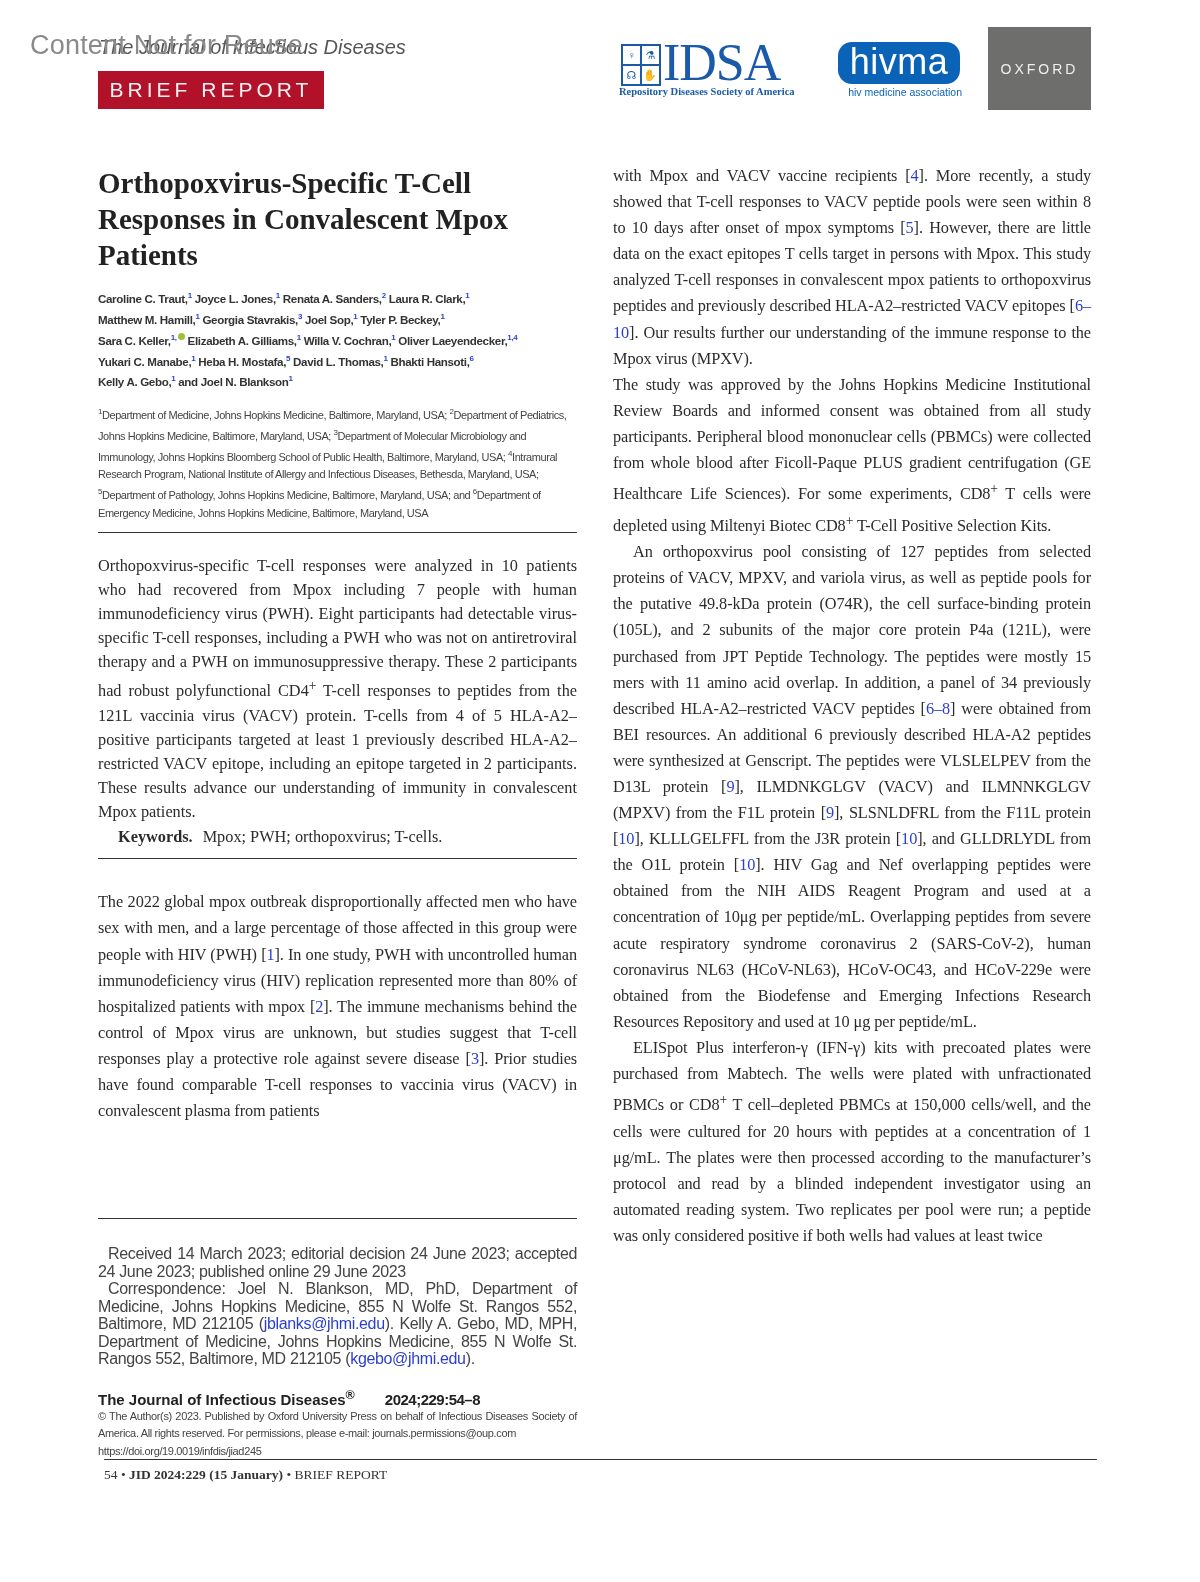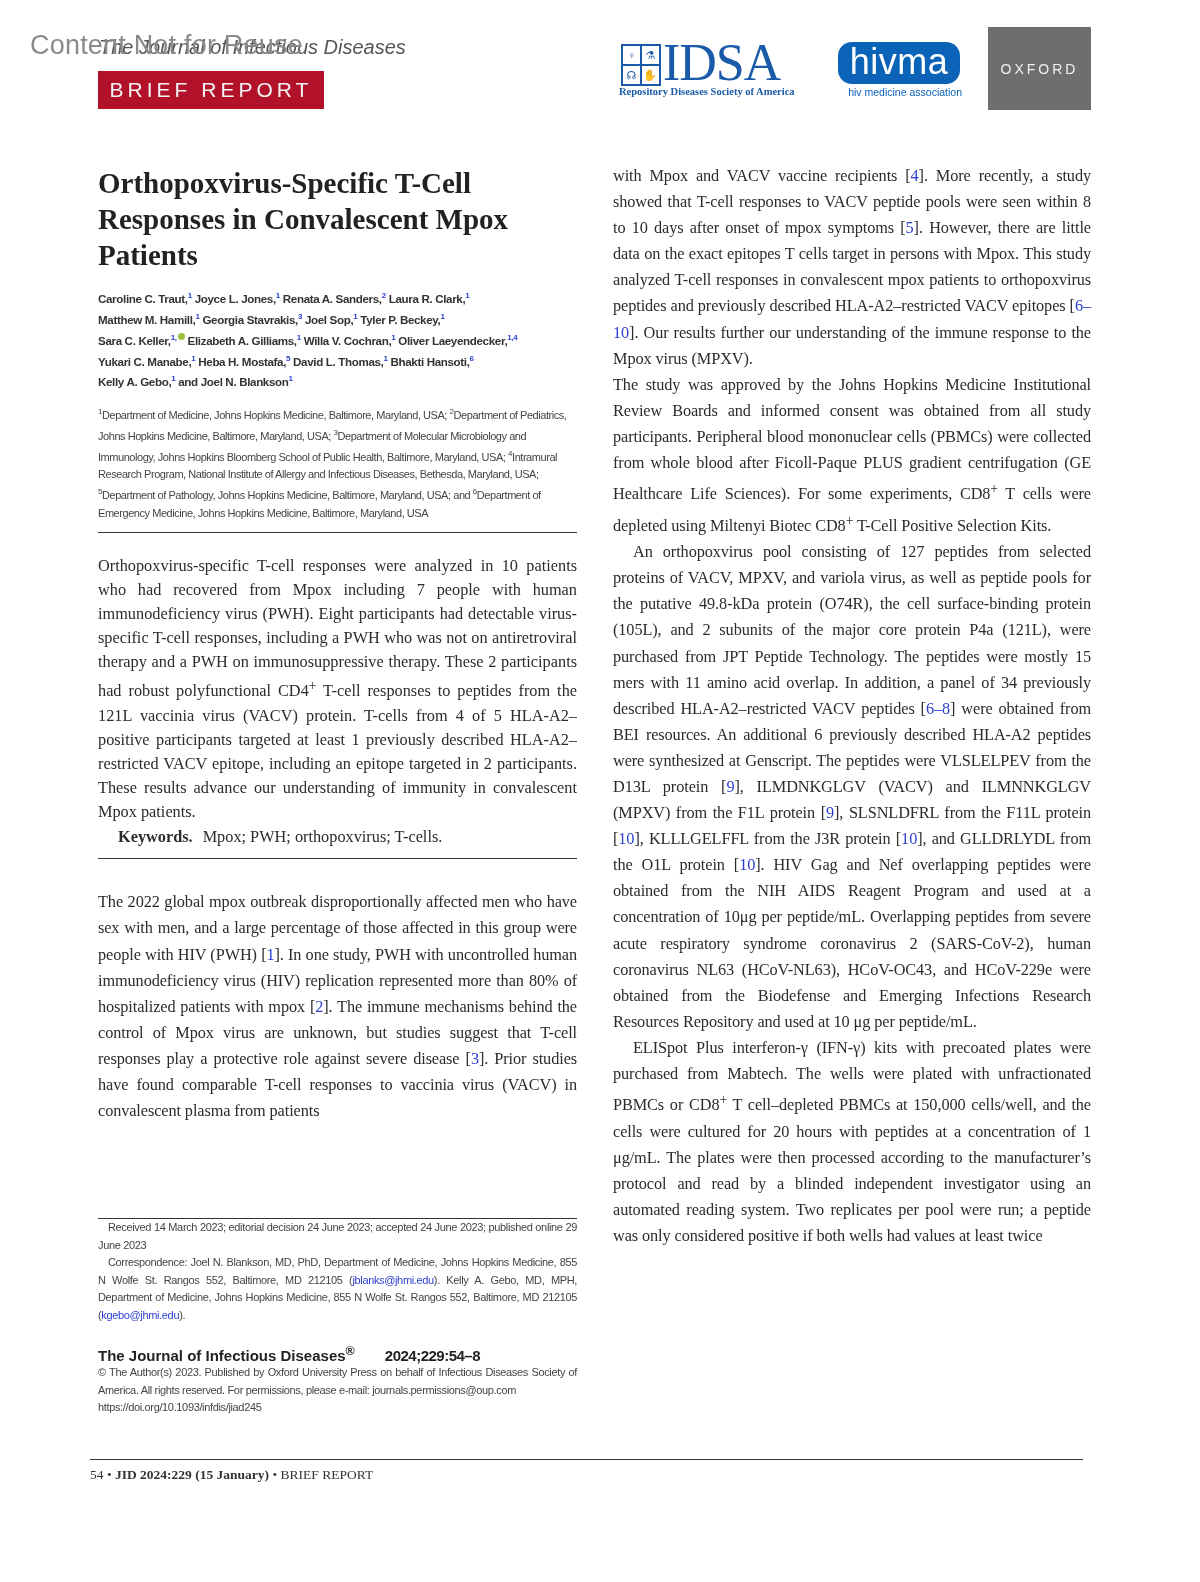--- a/index.html
+++ b/index.html
@@ -78,37 +78,37 @@
     }
     .keywords { padding-left: 20px; font-size: 16.3px; line-height: 26px; color: #2b2b2b; }
     .keywords b { margin-right: 10px; }
     .rule2 { margin-top: 8px; border-top: 1.6px solid #333; }
     .intro { margin-top: 30px; font-size: 16.3px; line-height: 26.1px; text-align: justify; color: #2b2b2b; letter-spacing: -0.1px; }
     .ref { color: #2a3fd0; }
 
     .footnotes { position: absolute; left: 98px; top: 1218px; width: 479px; }
     .footnotes .rule { border-top: 1.6px solid #333; }
     .fn-text {
-      margin-top: 0; font-family: "Liberation Sans", sans-serif; font-size: 11px; line-height: 17.5px;
+      margin-top: 26px; font-family: "Liberation Sans", sans-serif; font-size: 16px; line-height: 17.5px;
       color: #444; text-align: justify; letter-spacing: -0.35px;
     }
     .fn-text p { text-indent: 10px; }
     .fn-link { color: #2a3fd0; }
     .fn-journal { margin-top: 20px; font-family: "Liberation Sans", sans-serif; font-weight: bold; font-size: 15px; color: #222; }
     .fn-journal .cite { margin-left: 30px; letter-spacing: -0.5px; }
     .fn-copy { font-family: "Liberation Sans", sans-serif; font-size: 11px; line-height: 17.5px; color: #444; letter-spacing: -0.35px; text-align: justify; }
 
     .section-heading {
       font-family: "Liberation Sans", sans-serif; font-weight: bold; font-size: 15.5px; color: #111;
       margin-top: 22px; margin-bottom: 12px;
     }
     .body-text { font-size: 16.3px; line-height: 26.1px; text-align: justify; color: #2b2b2b; letter-spacing: -0.1px; }
     .body-text.indent { text-indent: 20px; }
 
-    .page-footer { position: absolute; left: 90px; top: 1459px; width: 993px; font-family: Liberation Serif, serif; }
+    .page-footer { position: absolute; left: 104px; top: 1459px; width: 993px; font-family: Liberation Serif, serif; }
     .page-footer .rule { border-top: 1.6px solid #333; }
     .footer-line { margin-top: 7px; font-size: 13.5px; color: #333; }
     .footer-line b { font-weight: bold; }
   </style>
 </head>
 <body>
 
 <div class="journal-name">The Journal of Infectious Diseases</div>
 <div class="watermark">Content Not for Reuse</div>
 <div class="brief-report-badge">BRIEF REPORT</div>
@@ -156,21 +156,21 @@
 <div class="footnotes">
   <div class="rule"></div>
   <div class="fn-text">
     <p>Received 14 March 2023; editorial decision 24 June 2023; accepted 24 June 2023; published online 29 June 2023</p>
     <p><span>Correspondence: Joel N. Blankson, MD, PhD, Department of Medicine, Johns Hopkins Medicine, 855 N Wolfe St. Rangos 552, Baltimore, MD 212105 (</span><a class="fn-link">jblanks@jhmi.edu</a><span>). Kelly A. Gebo, MD, MPH, Department of Medicine, Johns Hopkins Medicine, 855 N Wolfe St. Rangos 552, Baltimore, MD 212105 (</span><a class="fn-link">kgebo@jhmi.edu</a><span>).</span></p>
   </div>
   <div class="fn-journal">
     <span>The Journal of Infectious Diseases</span><sup>®</sup><span class="cite">2024;229:54–8</span>
   </div>
   <div class="fn-copy">© The Author(s) 2023. Published by Oxford University Press on behalf of Infectious Diseases Society of America. All rights reserved. For permissions, please e-mail: journals.permissions@oup.com</div>
-  <div class="fn-copy">https://doi.org/10.1093/infdis/jiad245</div>
+  <div class="fn-copy">https://doi.org/19.0019/infdis/jiad245</div>
 </div>
 
 <div class="col-right">
   <div class="body-text">
     <span>with Mpox and VACV vaccine recipients [</span><a class="ref">4</a><span>]. More recently, a study showed that T-cell responses to VACV peptide pools were seen within 8 to 10 days after onset of mpox symptoms [</span><a class="ref">5</a><span>]. However, there are little data on the exact epitopes T cells target in persons with Mpox. This study analyzed T-cell responses in convalescent mpox patients to orthopoxvirus peptides and previously described HLA-A2–restricted VACV epitopes [</span><a class="ref">6–10</a><span>]. Our results further our understanding of the immune response to the Mpox virus (MPXV).</span>
   </div>
 
 
   <div class="body-text">
     <span>The study was approved by the Johns Hopkins Medicine Institutional Review Boards and informed consent was obtained from all study participants. Peripheral blood mononuclear cells (PBMCs) were collected from whole blood after Ficoll-Paque PLUS gradient centrifugation (GE Healthcare Life Sciences). For some experiments, CD8</span><sup>+</sup><span> T cells were depleted using Miltenyi Biotec CD8</span><sup>+</sup><span> T-Cell Positive Selection Kits.</span>

